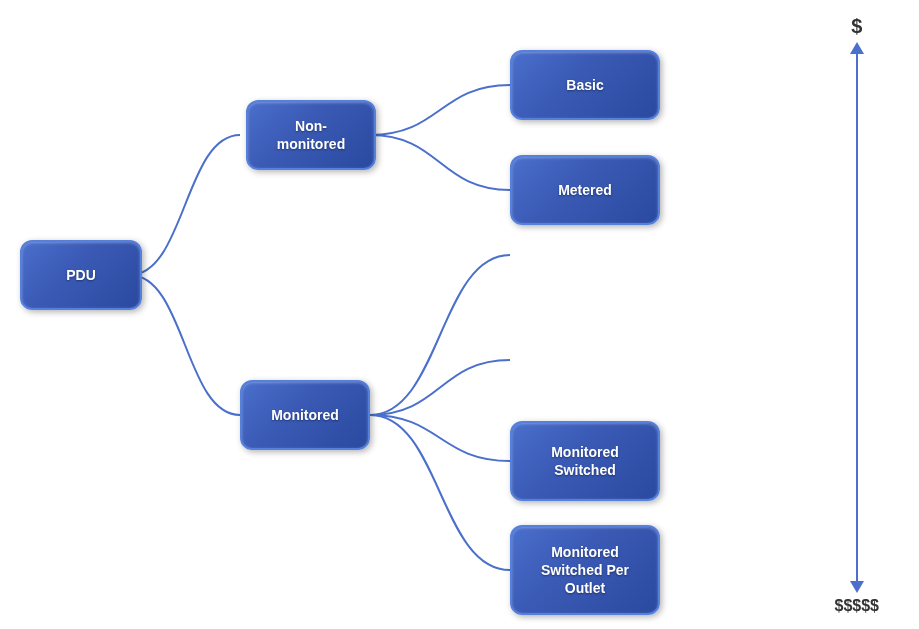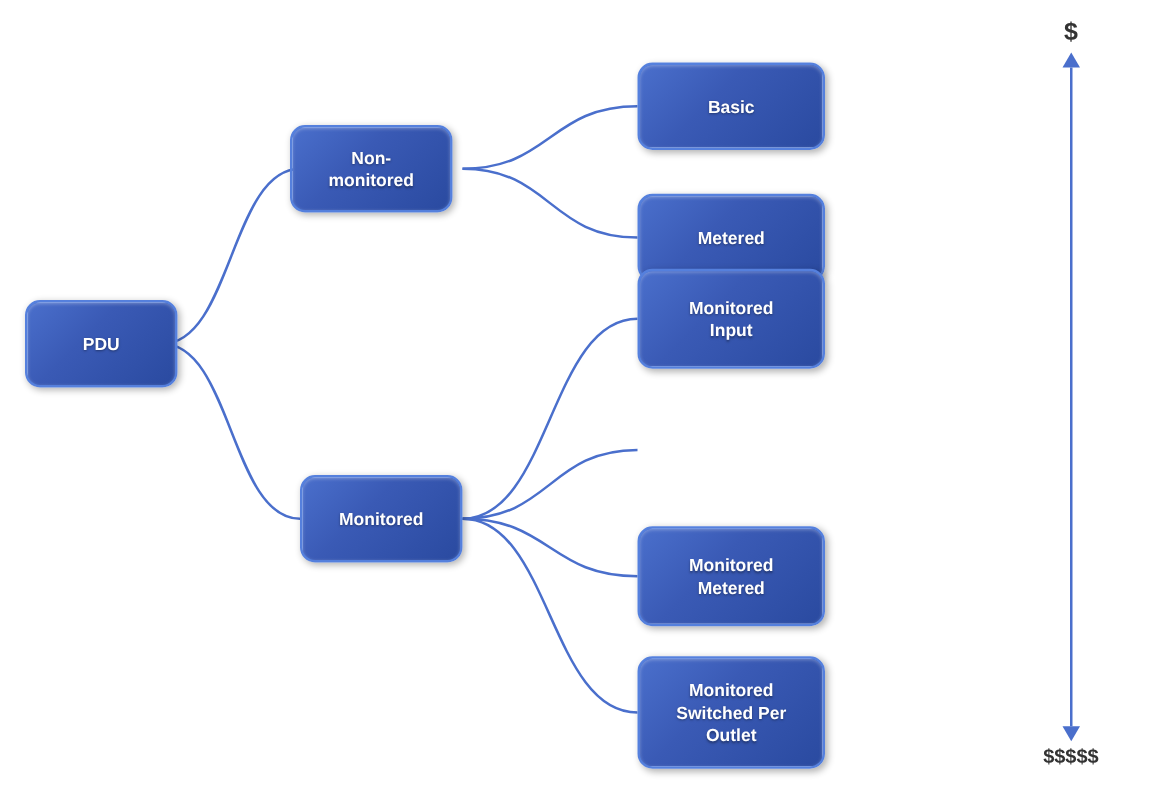--- a/index.html
+++ b/index.html
@@ -47,21 +47,21 @@
     
     #node-pdu {
       left: 20px;
       top: 240px;
       width: 122px;
       height: 70px;
     }
 
     
     #node-nonmon {
-      left: 232px;
+      left: 246px;
       top: 100px;
       width: 130px;
       height: 70px;
     }
 
     
     #node-mon {
       left: 240px;
       top: 380px;
       width: 130px;
@@ -202,27 +202,24 @@
   </div>
 
   <div class="node" id="node-basic">
     <span>Basic</span>
   </div>
 
   <div class="node" id="node-metered">
     <span>Metered</span>
   </div>
 
-  <div class="node" id="node-moninput">
-    <span>Monitored Input</span>
-  </div>
 
 
   <div class="node" id="node-monswitched">
-    <span>Monitored Metered</span>
+    <span>Monitored Switched</span>
   </div>
 
   <div class="node" id="node-monswpo">
     <span>Monitored Switched Per Outlet</span>
   </div>
 
   <div class="price-axis">
     <div class="price-label-top">$</div>
     <div class="arrow-line">
       <div class="arrow-head-up"></div>

